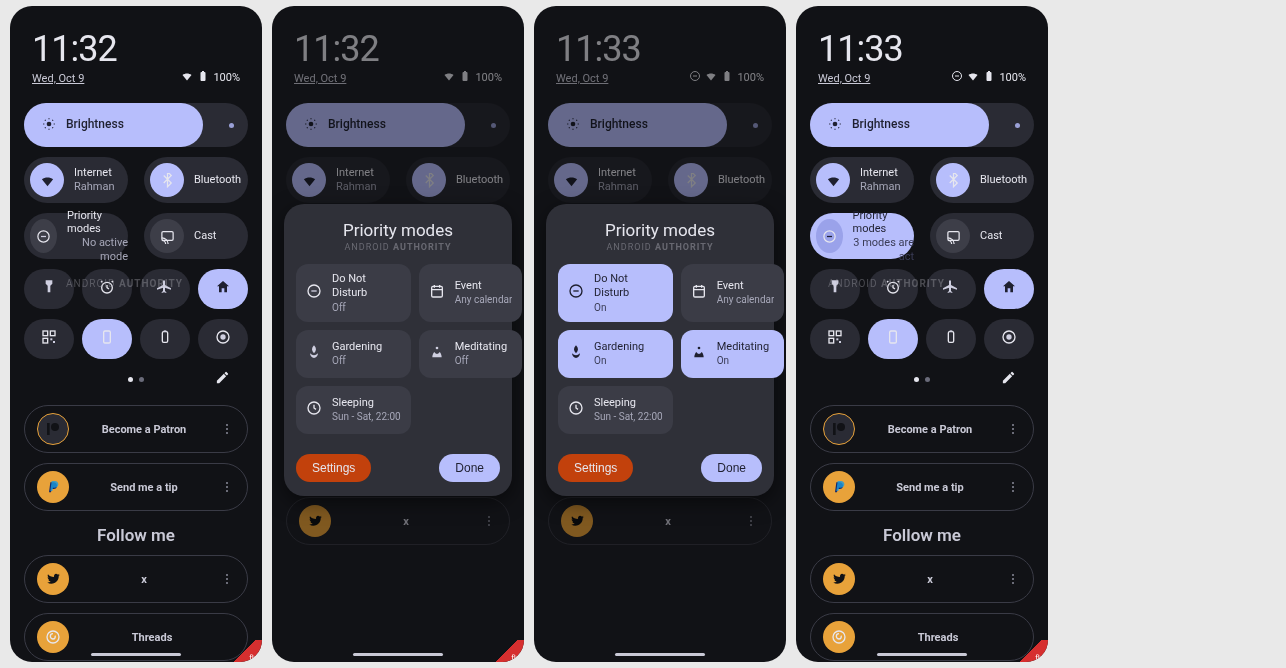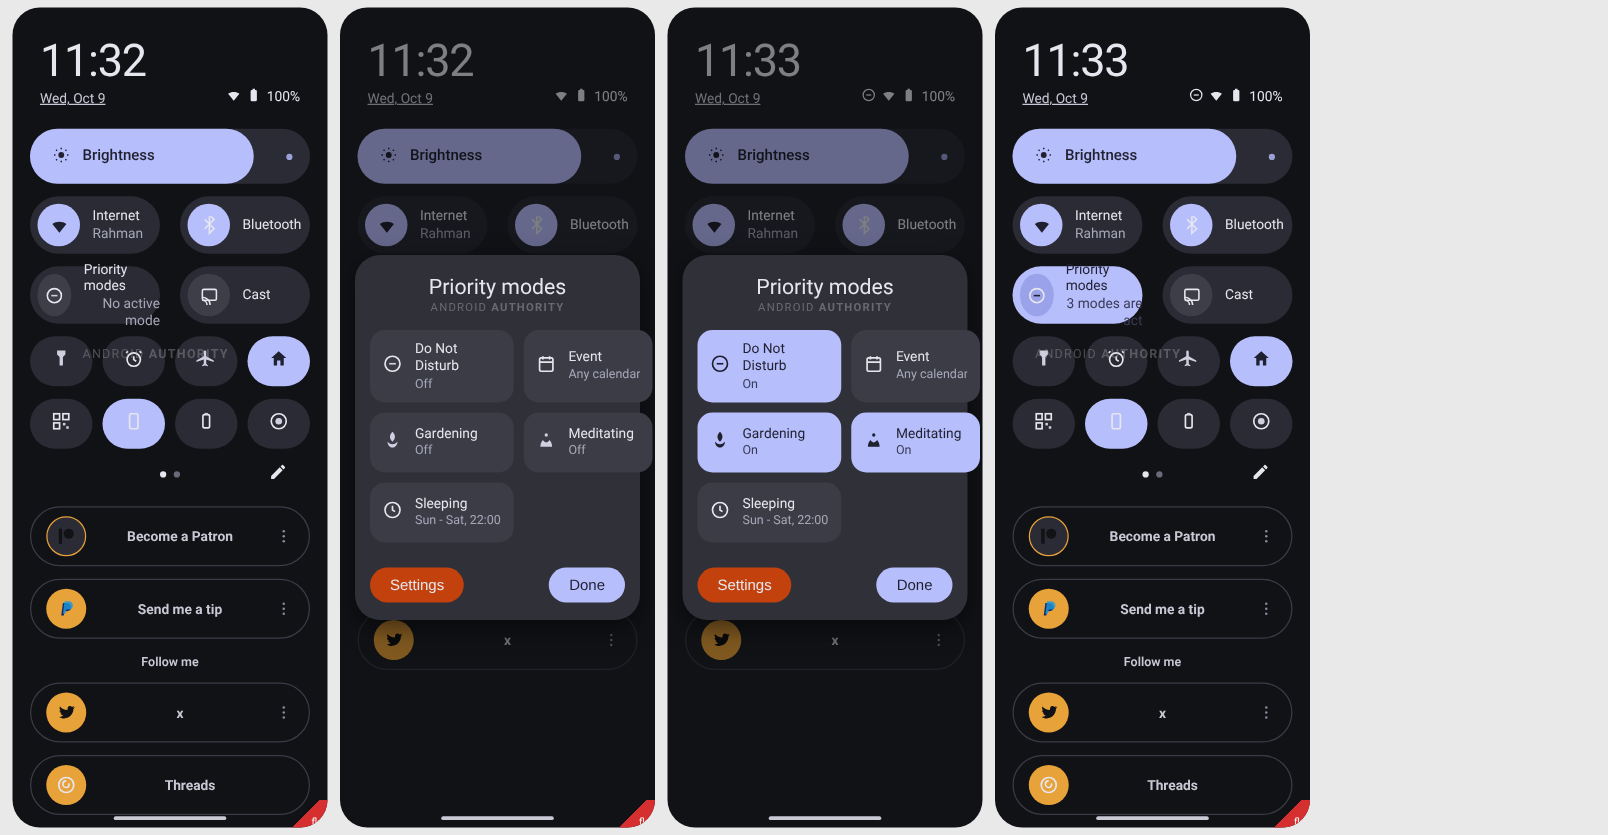--- a/index.html
+++ b/index.html
@@ -139,21 +139,21 @@
     background: #e8a23a;
     display: flex;
     align-items: center;
     justify-content: center;
   }
   .notif .avatar.patron { background: #2a2b34; border: 1px solid #e8a23a; }
   .notif .avatar svg { width: 16px; height: 16px; fill: #111216; }
   .notif .label { flex: 1; text-align: center; font-size: 11px; color: #c9c9d6; }
   .notif .more { width: 16px; display: flex; flex-direction: column; gap: 2px; align-items: center; }
   .notif .more span { width: 2px; height: 2px; background: #8a8b9a; border-radius: 50%; }
-  .section-header { text-align: center; font-size: 10px; font-weight: 600; color: #c9c9d6; margin-top: 14px; }
+  .section-header { text-align: center; font-size: 17px; font-weight: 600; color: #c9c9d6; margin-top: 14px; }
   .flexi {
     position: absolute;
     bottom: -2px; right: -8px;
     width: 50px; height: 24px;
     background: linear-gradient(135deg, transparent 48%, #d62f2f 48%);
     font-size: 8px;
     color: #fff;
     display: flex;
     align-items: flex-end;
     justify-content: flex-end;

